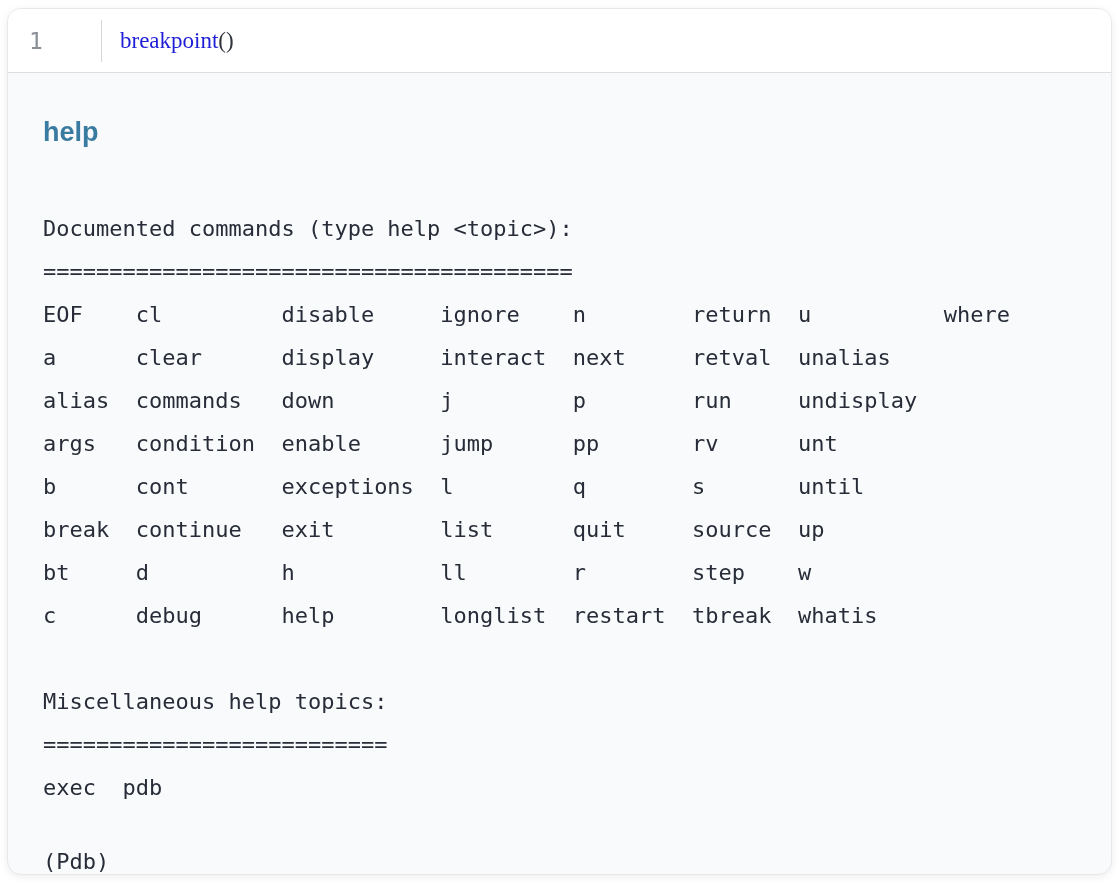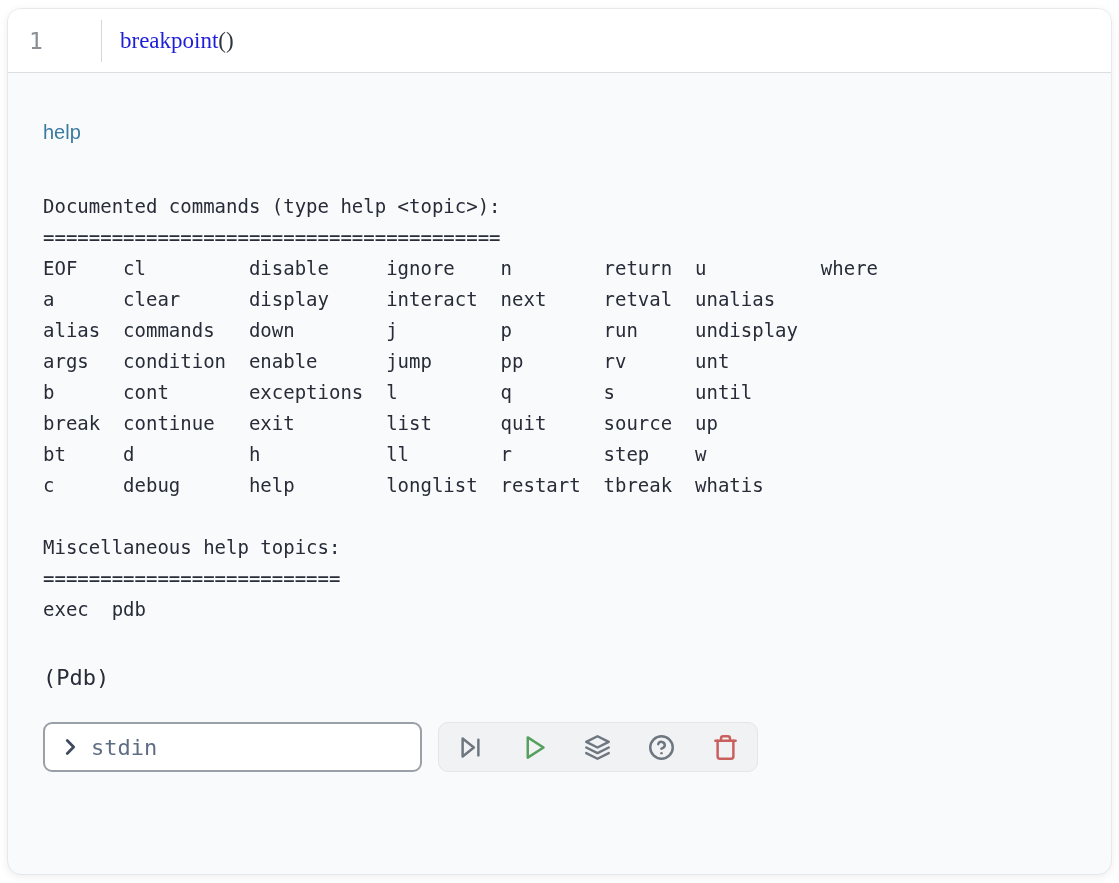--- a/index.html
+++ b/index.html
@@ -27,27 +27,28 @@
   .code-line {
     padding-left: 18px; font-family: Liberation Serif, serif; font-size: 23px;
     white-space: pre;
   }
   .tok-builtin { color: #1e1ed8; }
   .tok-punct { color: #30343c; }
 
   
   .console { flex: 1 1 auto; padding: 44px 36px 38px 35px; }
   .echo {
-    color: #3a7ba1; font-size: 20px; line-height: 30px;
+    color: #3a7ba1; font-size: 27px; line-height: 30px;
     font-family: "Liberation Sans", sans-serif;
+    font-weight: bold;
   }
   .output {
-    margin-top: 44px;
+    margin-top: 60px;
     font-family: "DejaVu Sans Mono", monospace;
-    font-size: 19px; line-height: 31px; color: #272c38;
+    font-size: 22px; line-height: 43px; color: #272c38;
     white-space: pre;
   }
   .prompt {
     margin-top: 35px;
     font-family: "DejaVu Sans Mono", monospace;
     font-size: 22px; line-height: 35px; color: #272c38; white-space: pre;
   }
 
   
   .input-row { margin-top: 27px; display: flex; align-items: center; gap: 16px; }

